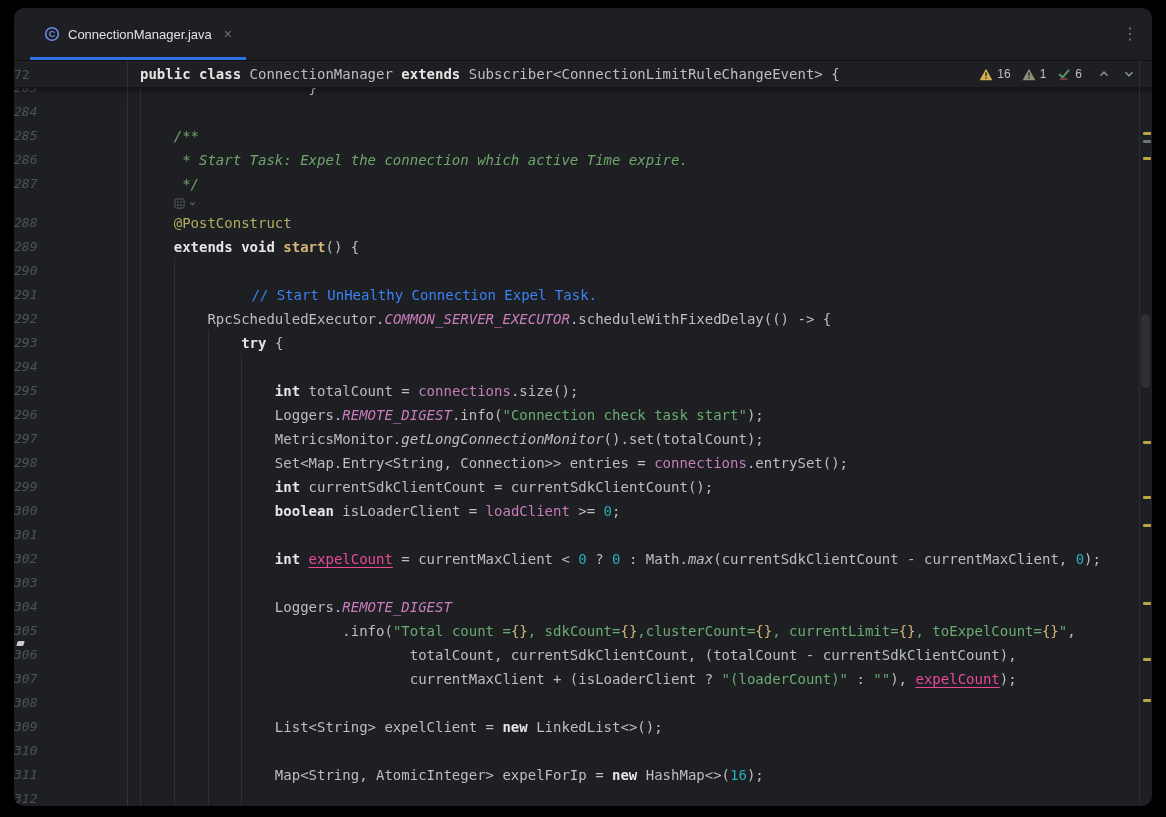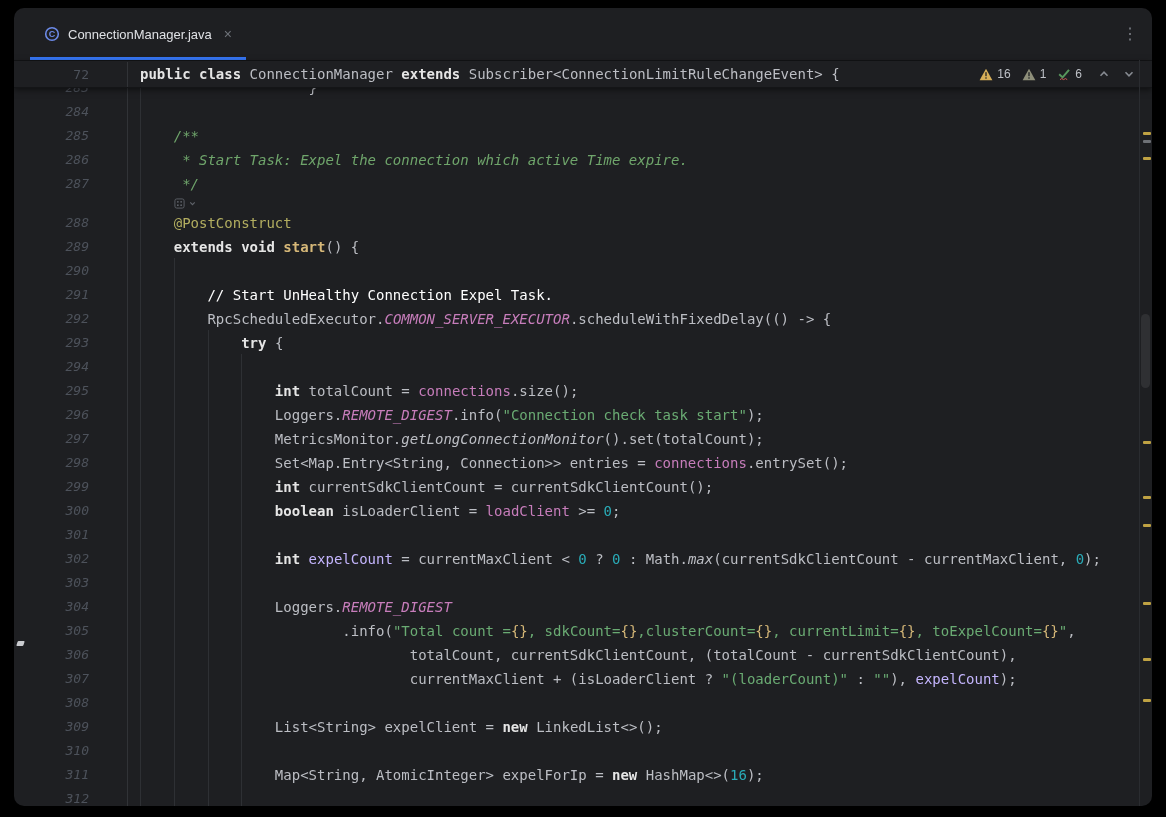--- a/index.html
+++ b/index.html
@@ -10,21 +10,21 @@
   .tabbar{height:52px;display:flex;align-items:stretch;border-bottom:1px solid #131416;position:relative;}
   .tab{display:flex;align-items:center;gap:8px;padding:0 14px;margin-left:16px;position:relative;
     color:#DFE1E5;font-size:13px;cursor:default;}
   .tab-underline{position:absolute;left:0;right:0;bottom:0;height:3px;background:#3574F0;}
   .tab-close{color:#6F737A;font-size:14px;margin-left:4px;line-height:1;}
   .kebab{margin-left:auto;align-self:center;margin-right:14px;color:#787C83;font-size:16px;
     letter-spacing:0;line-height:1;}
   
   .sticky{height:26px;display:flex;align-items:center;background:#1E1F22;position:relative;z-index:6;
     box-shadow:0 2px 6px rgba(0,0,0,.5);border-bottom:1px solid #141517;}
-  .gutcell{flex:0 0 114px;box-sizing:border-box;padding-right:38px;text-align:right;
+  .gutcell{flex:0 0 114px;box-sizing:border-box;padding-right:38px;
     color:#4D525B;font:13px "DejaVu Sans Mono",monospace;border-right:1px solid #313337;}
   .sticky .gutcell{line-height:25px;}
   .scode{font:14px/25px "DejaVu Sans Mono",monospace;white-space:pre;padding-left:12px;color:#BCBEC4;}
   .badges{margin-left:auto;display:flex;align-items:center;gap:11px;padding-right:16px;}
   .badge{display:flex;align-items:center;gap:4px;font-size:12px;color:#BEC1C7;}
   
   .editor{position:absolute;top:78px;left:0;right:0;bottom:0;overflow:hidden;}
   .rows{margin-top:-10px;position:relative;z-index:2;}
   .row{display:flex;height:24px;}
   .row .gutcell{line-height:24px;font-style:italic;}
@@ -37,23 +37,23 @@
   .tk-kw{color:#e5e5e5;font-weight:bold;}
   .tk-plain{color:#BCBEC4;}
   .tk-field{color:#C77DBB;}
   .tk-sfield{color:#C77DBB;font-style:italic;}
   .tk-smethod{color:#BCBEC4;font-style:italic;}
   .tk-mdecl{color:#D5B778;font-weight:bold;}
   .tk-ann{color:#B3AE60;}
   .tk-str{color:#6AAB73;}
   .tk-spec{color:#D5B778;}
   .tk-num{color:#2AACB8;}
-  .tk-cmt{color:#ffffff;}
+  .tk-cmt{color:#3b82f6;margin-left:44px;}
   .tk-doc{color:#6FA56B;font-style:italic;}
-  .tk-uvar{color:#c4b5fd;text-underline-offset:3px;}
+  .tk-uvar{color:#ec4899;text-decoration:underline;text-underline-offset:3px;}
   
   .stripe{position:absolute;top:52px;right:0;bottom:0;width:12px;border-left:1px solid #2A2C30;z-index:7;}
   .mark{position:absolute;left:3px;width:8px;height:3px;border-radius:1px;}
   .thumb{position:absolute;left:1px;width:9px;height:74px;top:254px;background:rgba(255,255,255,.08);
     border-radius:5px;}
   .artifact{position:absolute;left:3px;top:633px;width:7px;height:5px;background:#C9CBCF;
     border-radius:1px;transform:skewX(-18deg);z-index:9;}
 </style>
 </head>
 <body>

